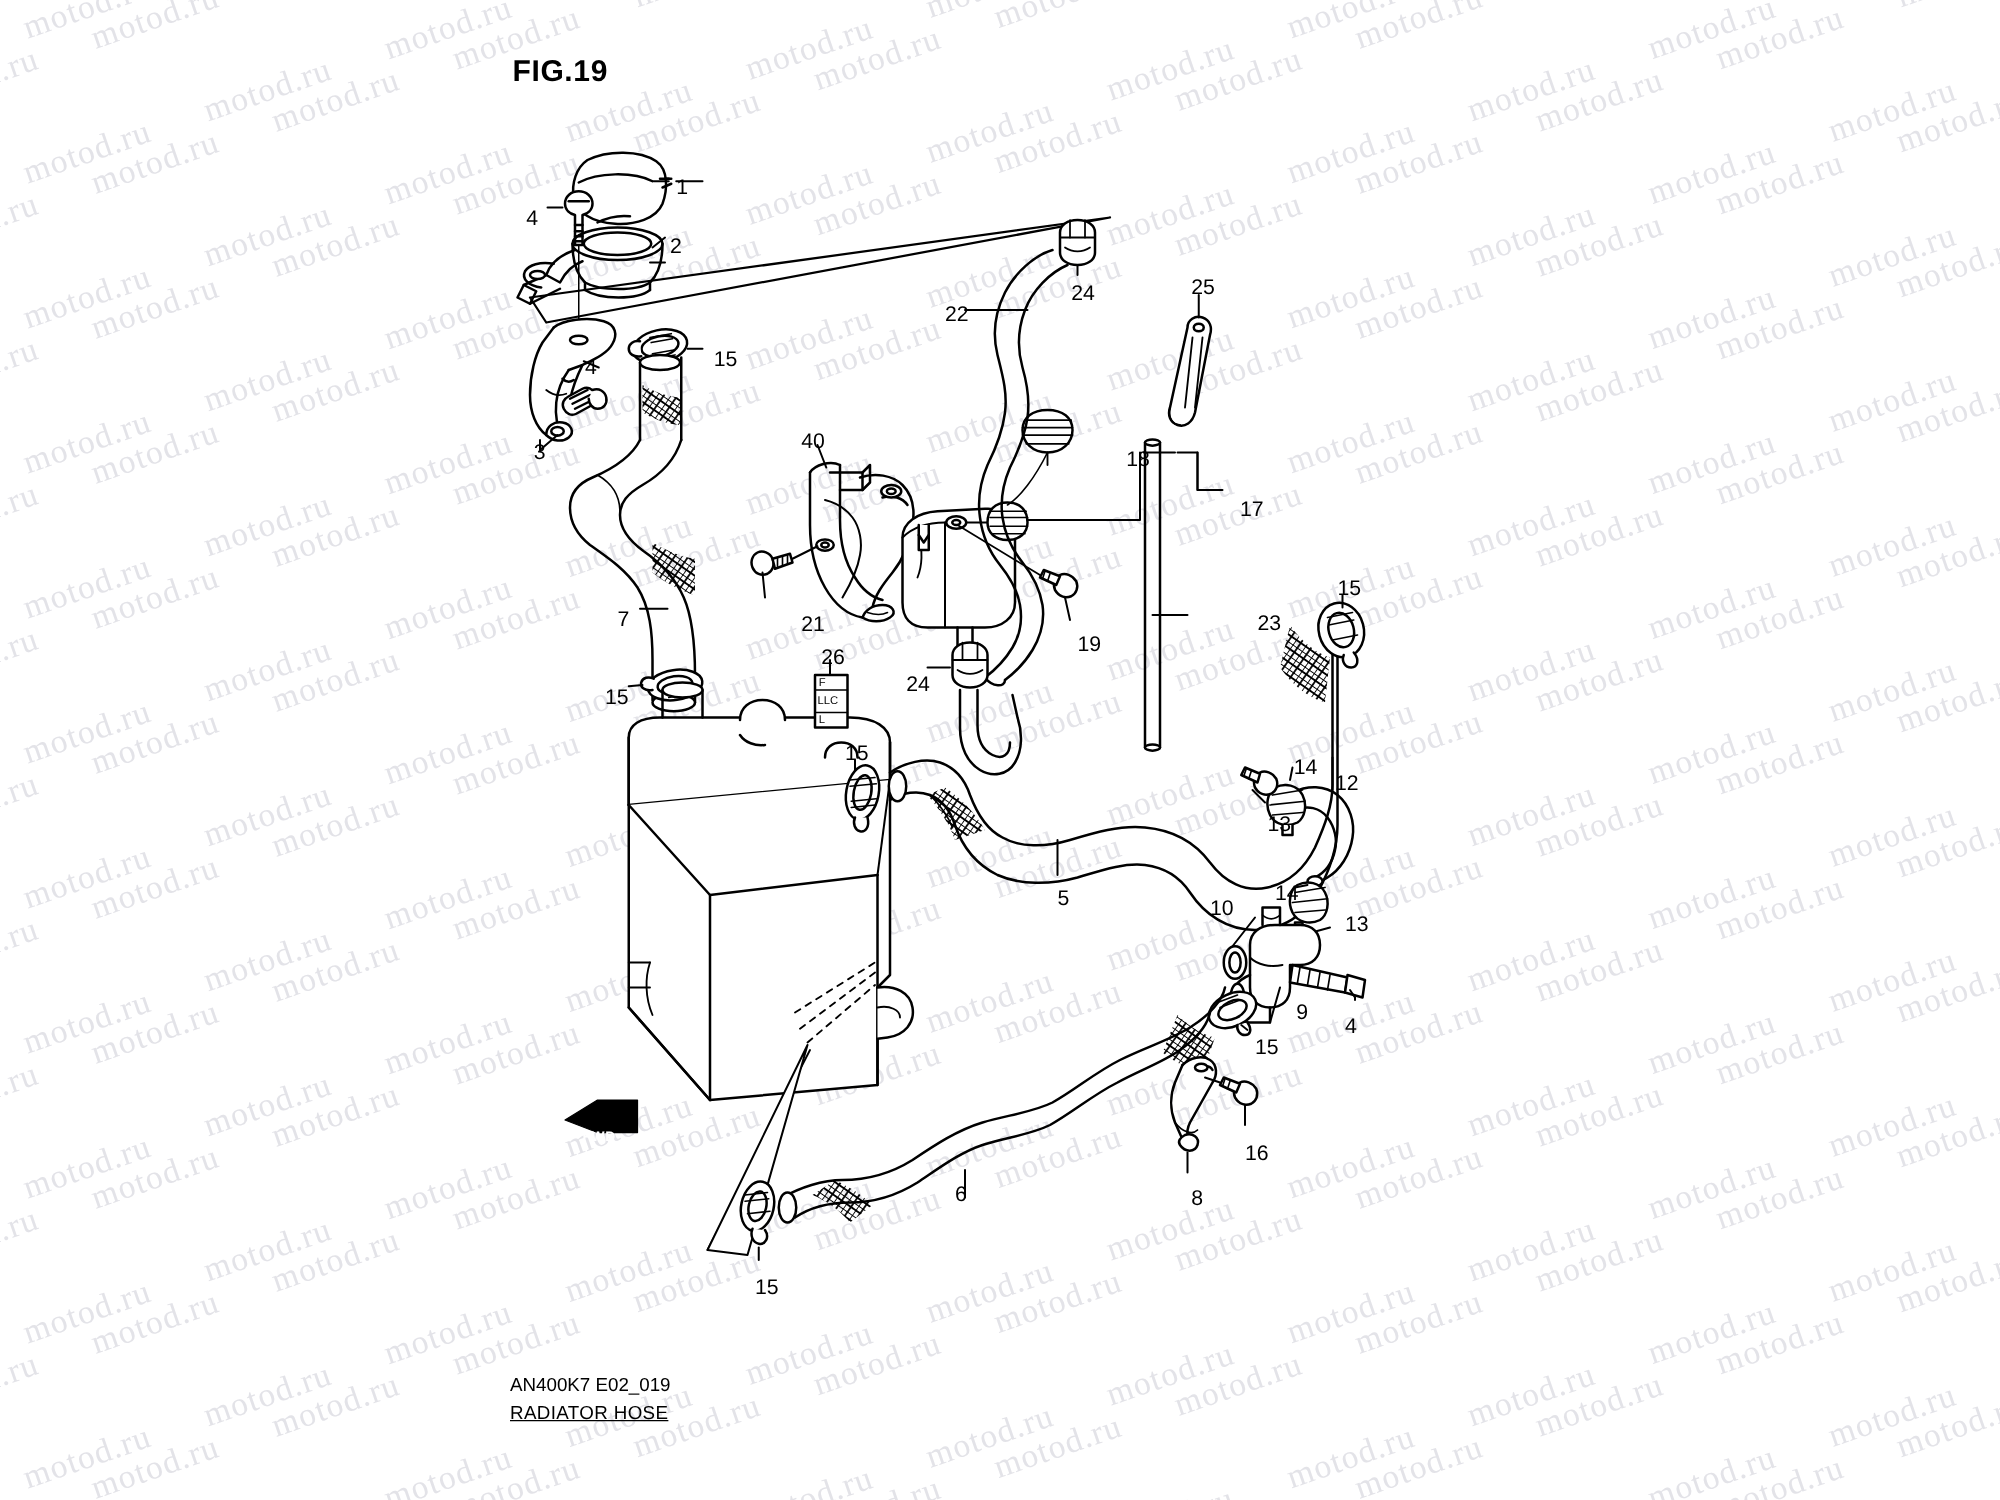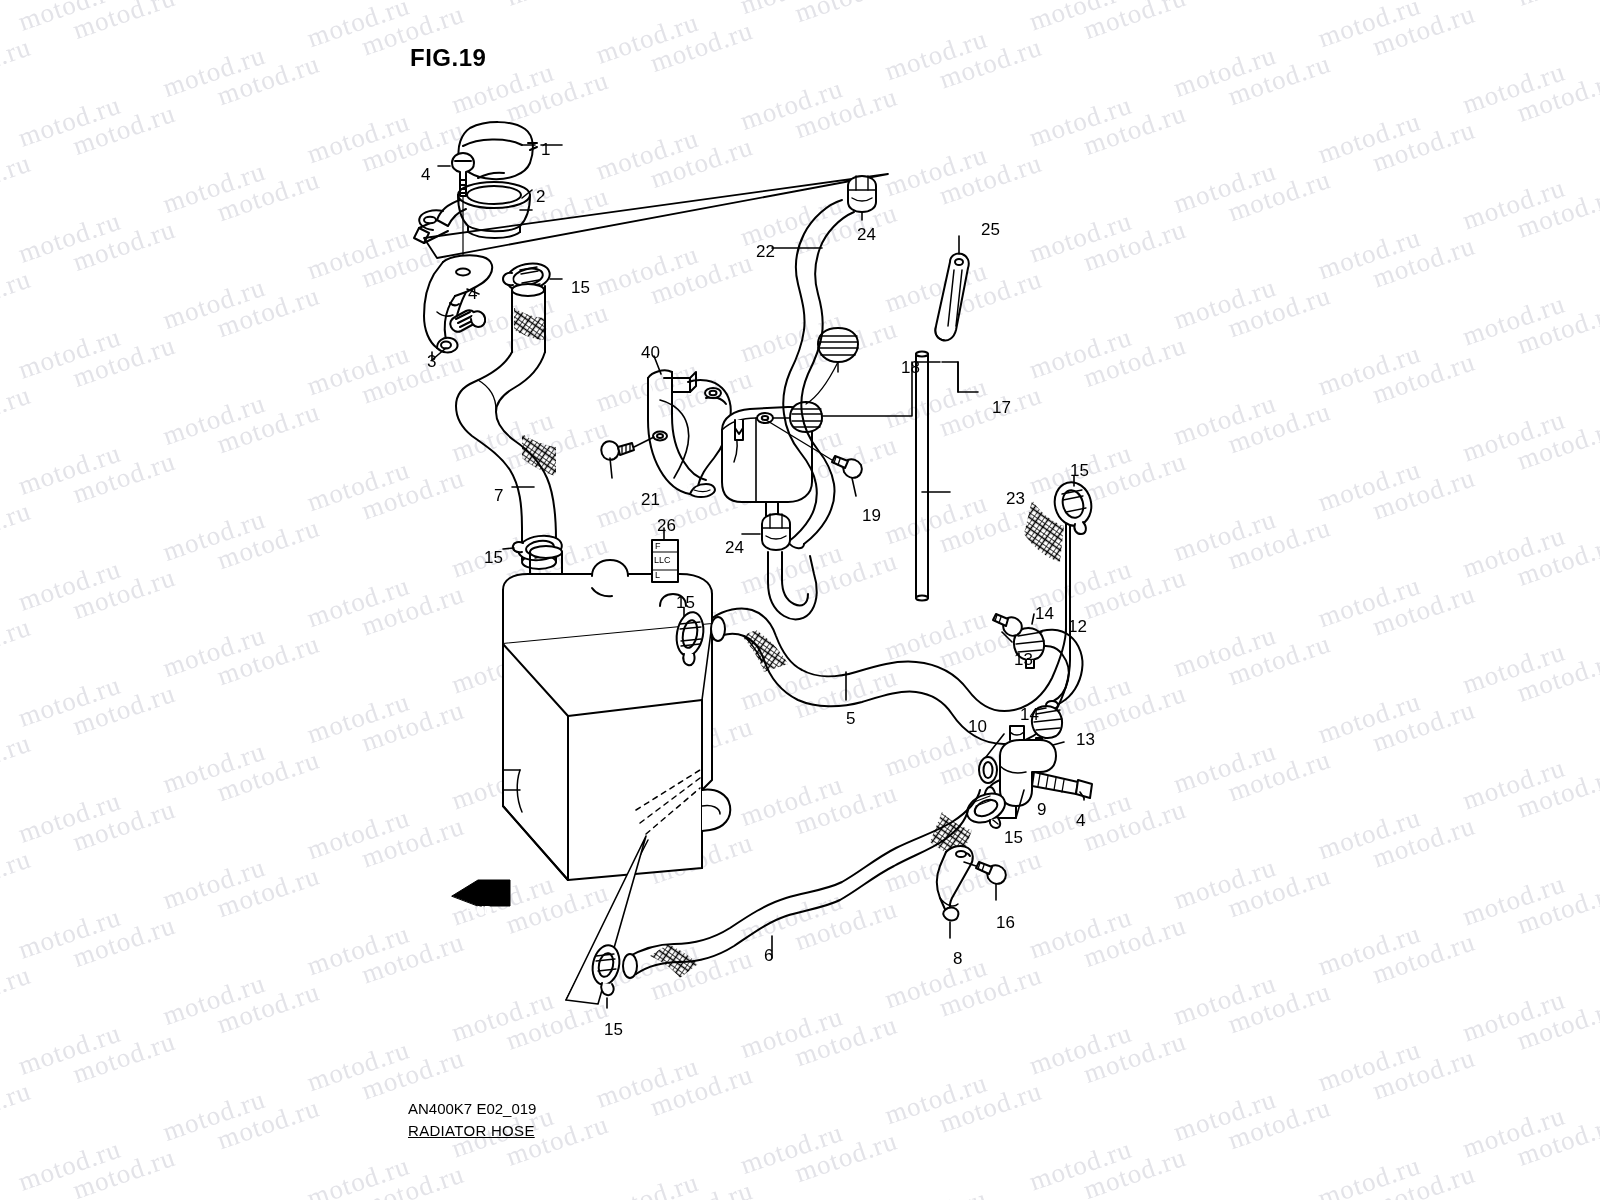--- a/index.html
+++ b/index.html
@@ -564,21 +564,21 @@
     <div class="callout" style="left: 541px; top: 141px;">1</div>
     <div class="callout" style="left: 536px; top: 188px;">2</div>
     <div class="callout" style="left: 421px; top: 166px;">4</div>
     <div class="callout" style="left: 468px; top: 285px;">4</div>
     <div class="callout" style="left: 427px; top: 353px;">3</div>
     <div class="callout" style="left: 571px; top: 279px;">15</div>
     <div class="callout" style="left: 494px; top: 487px;">7</div>
     <div class="callout" style="left: 484px; top: 549px;">15</div>
     <div class="callout" style="left: 756px; top: 243px;">22</div>
     <div class="callout" style="left: 857px; top: 226px;">24</div>
-    <div class="callout" style="left: 953px; top: 221px; margin-left: 28px;">25</div>
+    <div class="callout" style="left: 953px; top: 221px;">25</div>
     <div class="callout" style="left: 901px; top: 359px;">18</div>
     <div class="callout" style="left: 992px; top: 389px; margin-top: 10px;">17</div>
     <div class="callout" style="left: 641px; top: 344px;">40</div>
     <div class="callout" style="left: 608px; top: 491px; margin-left: 33px;">21</div>
     <div class="callout" style="left: 862px; top: 507px;">19</div>
     <div class="callout" style="left: 962px; top: 490px; margin-left: 44px;">23</div>
     <div class="callout" style="left: 725px; top: 539px;">24</div>
     <div class="callout" style="left: 657px; top: 517px;">26</div>
     <div class="callout" style="left: 676px; top: 594px;">15</div>
     <div class="callout" style="left: 1070px; top: 462px;">15</div>

